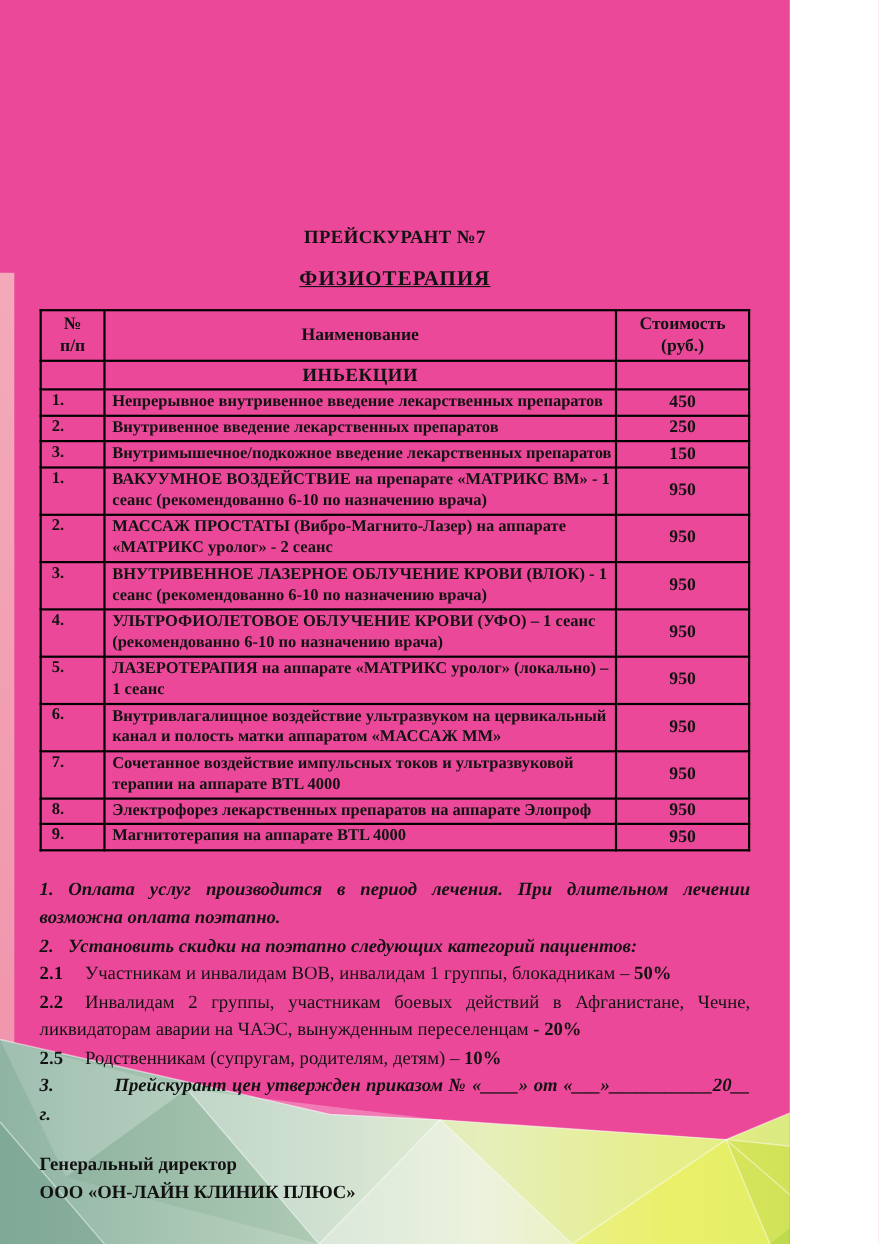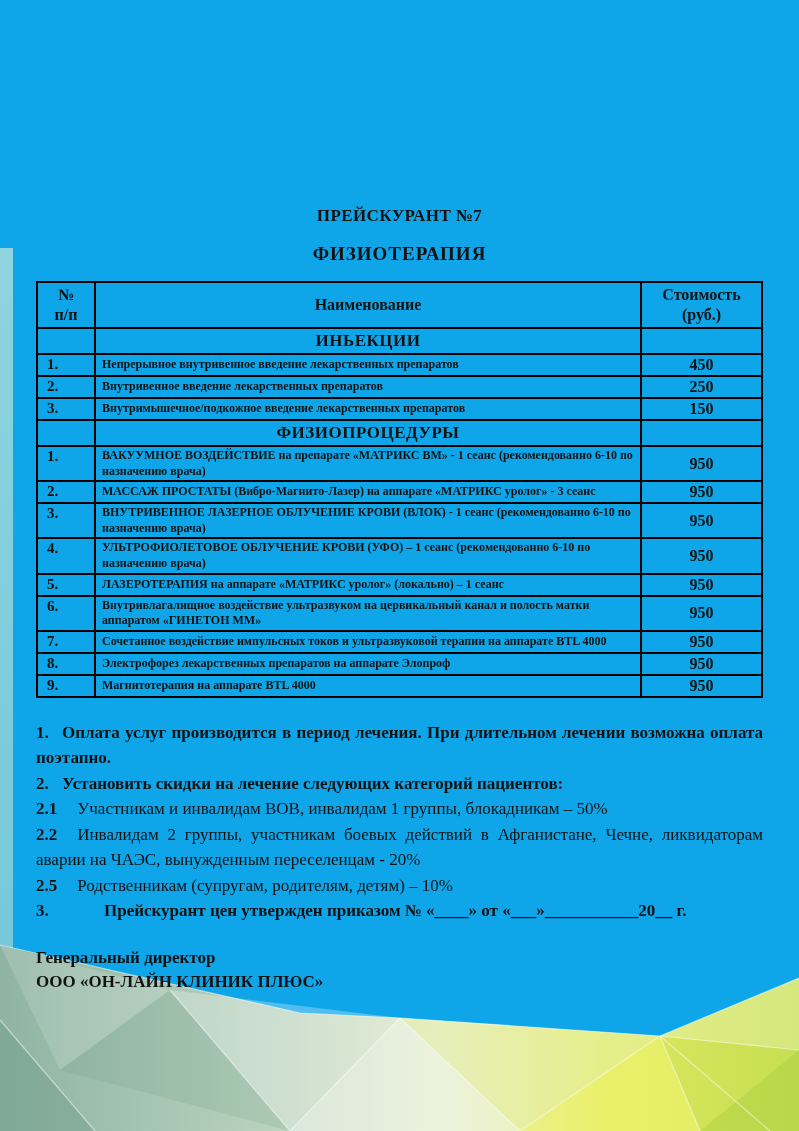--- a/index.html
+++ b/index.html
@@ -1,51 +1,51 @@
 <!DOCTYPE html>
 <html lang="ru"><head>
 <meta charset="utf-8">
 <style>
   html,body { margin:0; padding:0; }
   .page {
-    position:relative; width:799px; height:1131px;
-    background:#0ea5e9; overflow:hidden;
+    position:relative; width:718px; height:1131px;
+    background:#ec4899; overflow:hidden;
     font-family:"Liberation Serif", serif; color:#121212;
   }
   
   .decor-svg { position:absolute; left:0; bottom:0; width:799px; height:261px; display:block; }
   .left-stripe {
     position:absolute; left:0; top:248px; width:13px; height:702px;
     background:linear-gradient(to bottom, rgba(250,250,214,.55), rgba(244,244,198,.45));
     pointer-events:none;
   }
   
   .content { position:absolute; inset:0; padding:206px 36px 0 36px; }
   .doc-title { text-align:center; font-weight:bold; font-size:17px; letter-spacing:.4px; }
-  .doc-subtitle { text-align:center; font-weight:bold; font-size:19px; letter-spacing:1px; margin-top:17px; }
+  .doc-subtitle { text-align:center; font-weight:bold; font-size:19px; letter-spacing:1px; margin-top:17px;text-decoration:underline; }
 
   table.price-table {
     width:100%; margin-top:16px; border-collapse:collapse;
     border:2px solid #000;
   }
   .price-table th, .price-table td {
     border:2px solid #000; font-weight:bold; vertical-align:middle;
   }
   .price-table th { font-size:16px; line-height:1.25; padding:2px 2px; }
   .col-num   { width:52px; }
   .col-price { width:115px; }
   td.cell-num  { font-size:15px; padding:1px 2px 1px 9px; vertical-align:top; }
-  td.cell-name { font-size:12px; line-height:1.3; padding:1px 0 1px 6px; }
+  td.cell-name { font-size:15px; line-height:1.3; padding:1px 0 1px 6px; }
   td.cell-price{ font-size:16px; text-align:center; padding:1px 2px; }
   tr.section-row td { text-align:center; font-size:17px; letter-spacing:.5px; padding:2px 16px; }
 
   .notes { margin-top:22px; font-size:17px; line-height:1.5; }
   .note { text-align:justify; }
-  .note .b, .b { font-weight:normal; }
-  .note-bold { font-weight:bold; }
+  .note .b, .b { font-weight:bold; }
+  .note-bold { font-weight:bold;font-style:italic; }
   .pfx { font-weight:bold; display:inline-block; }
   .pfx-wide { width:26px; }
   .pfx-tab  { width:68px; }
   .pfx-dec  { margin-right:20px; }
 
   .footer { margin-top:22px; display:flex; justify-content:space-between; align-items:flex-end; }
   .footer-left { font-weight:bold; font-size:17px; line-height:1.45; }
 </style>
 </head>
 <body>
@@ -120,53 +120,48 @@
         <tr>
           <td class="cell-num">2.</td>
           <td class="cell-name">Внутривенное введение лекарственных препаратов</td>
           <td class="cell-price">250</td>
         </tr>
         <tr>
           <td class="cell-num">3.</td>
           <td class="cell-name">Внутримышечное/подкожное введение лекарственных препаратов</td>
           <td class="cell-price">150</td>
         </tr>
-        <tr class="section-row">
-          <td></td>
-          <td>ФИЗИОПРОЦЕДУРЫ</td>
-          <td></td>
-        </tr>
         <tr>
           <td class="cell-num">1.</td>
           <td class="cell-name">ВАКУУМНОЕ ВОЗДЕЙСТВИЕ на препарате «МАТРИКС ВМ» - 1 сеанс (рекомендованно 6-10 по назначению врача)</td>
           <td class="cell-price">950</td>
         </tr>
         <tr>
           <td class="cell-num">2.</td>
-          <td class="cell-name">МАССАЖ ПРОСТАТЫ (Вибро-Магнито-Лазер) на аппарате «МАТРИКС уролог» - 3 сеанс</td>
+          <td class="cell-name">МАССАЖ ПРОСТАТЫ (Вибро-Магнито-Лазер) на аппарате «МАТРИКС уролог» - 2 сеанс</td>
           <td class="cell-price">950</td>
         </tr>
         <tr>
           <td class="cell-num">3.</td>
           <td class="cell-name">ВНУТРИВЕННОЕ ЛАЗЕРНОЕ ОБЛУЧЕНИЕ КРОВИ (ВЛОК) - 1 сеанс (рекомендованно 6-10 по назначению врача)</td>
           <td class="cell-price">950</td>
         </tr>
         <tr>
           <td class="cell-num">4.</td>
           <td class="cell-name">УЛЬТРОФИОЛЕТОВОЕ ОБЛУЧЕНИЕ КРОВИ (УФО) – 1 сеанс (рекомендованно 6-10 по назначению врача)</td>
           <td class="cell-price">950</td>
         </tr>
         <tr>
           <td class="cell-num">5.</td>
           <td class="cell-name">ЛАЗЕРОТЕРАПИЯ на аппарате «МАТРИКС уролог» (локально) – 1 сеанс</td>
           <td class="cell-price">950</td>
         </tr>
         <tr>
           <td class="cell-num">6.</td>
-          <td class="cell-name">Внутривлагалищное воздействие ультразвуком на цервикальный канал и полость матки аппаратом «ГИНЕТОН ММ»</td>
+          <td class="cell-name">Внутривлагалищное воздействие ультразвуком на цервикальный канал и полость матки аппаратом «МАССАЖ ММ»</td>
           <td class="cell-price">950</td>
         </tr>
         <tr>
           <td class="cell-num">7.</td>
           <td class="cell-name">Сочетанное воздействие импульсных токов и ультразвуковой терапии на аппарате BTL 4000</td>
           <td class="cell-price">950</td>
         </tr>
         <tr>
           <td class="cell-num">8.</td>
           <td class="cell-name">Электрофорез лекарственных препаратов на аппарате Элопроф</td>
@@ -178,21 +173,21 @@
           <td class="cell-price">950</td>
         </tr>
       </tbody>
     </table>
 
     <div class="notes">
       <p class="note note-bold" style="margin:0">
         <span class="pfx pfx-wide">1.</span><span>Оплата услуг производится в период лечения. При длительном лечении возможна оплата поэтапно.</span>
       </p>
       <p class="note note-bold" style="margin:0">
-        <span class="pfx pfx-wide">2.</span><span>Установить скидки на лечение следующих категорий пациентов:</span>
+        <span class="pfx pfx-wide">2.</span><span>Установить скидки на поэтапно следующих категорий пациентов:</span>
       </p>
       <p class="note" style="margin:0">
         <span class="pfx pfx-dec">2.1</span><span>Участникам и инвалидам ВОВ, инвалидам 1 группы, блокадникам – </span><span class="b">50%</span>
       </p>
       <p class="note" style="margin:0">
         <span class="pfx pfx-dec">2.2</span><span>Инвалидам 2 группы, участникам боевых действий в Афганистане, Чечне, ликвидаторам аварии на ЧАЭС, вынужденным переселенцам </span><span class="b">- 20%</span>
       </p>
       <p class="note" style="margin:0">
         <span class="pfx pfx-dec">2.5</span><span>Родственникам (супругам, родителям, детям) – </span><span class="b">10%</span>
       </p>

